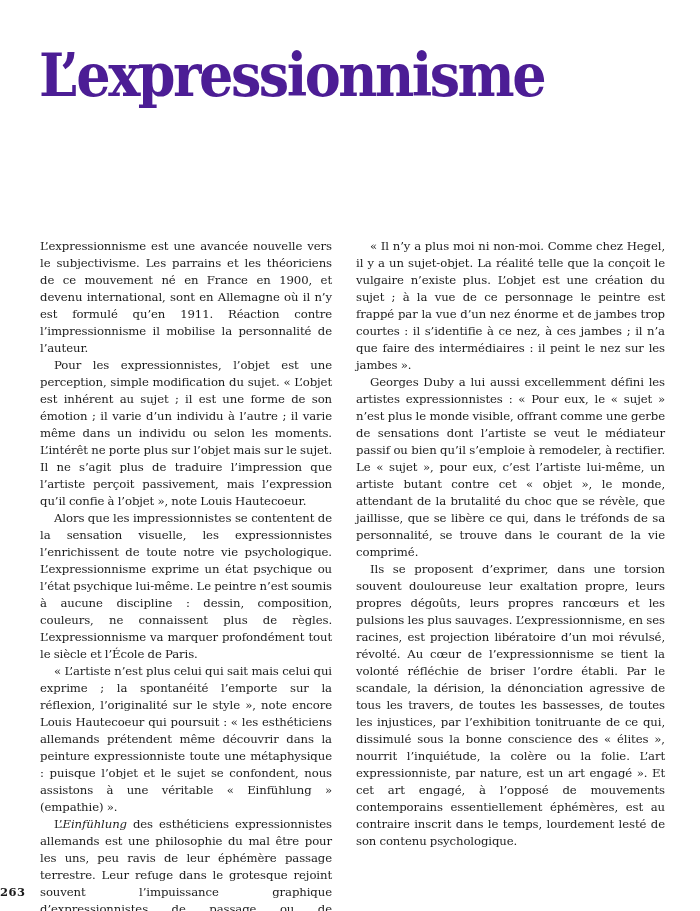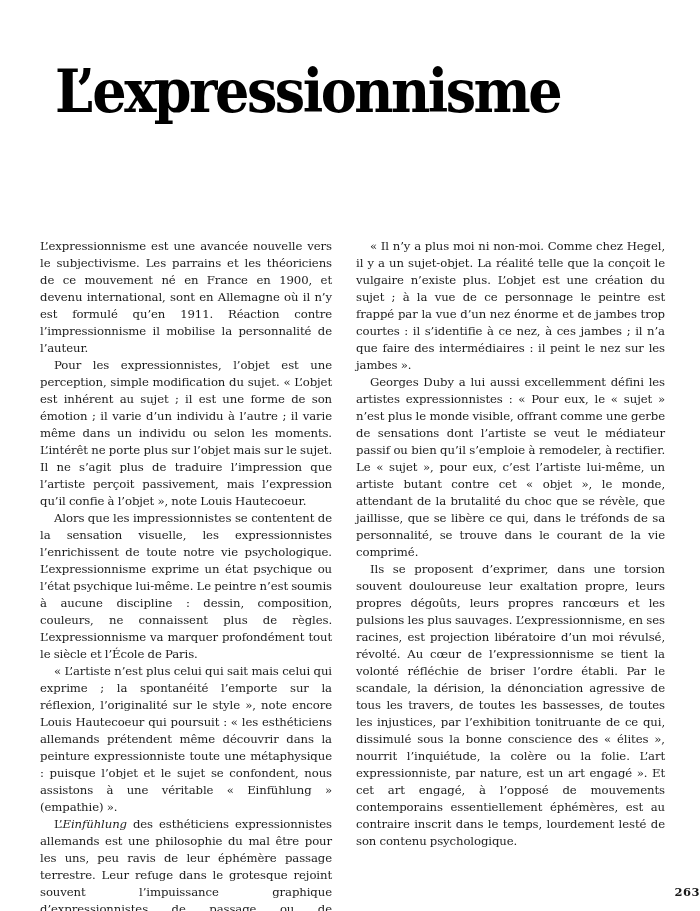--- a/index.html
+++ b/index.html
@@ -13,28 +13,28 @@
     height: 911px;
     background: #ffffff;
     font-family: "DejaVu Serif", serif;
     color: #1c1c1c;
     overflow: hidden;
   }
   .title {
     position: absolute;
     left: 39px;
     top: 45px;
-    margin: 16px;
+    margin: 0;
     font-family: "DejaVu Serif", serif;
     font-stretch: condensed;
     font-size: 60px;
     font-weight: 700;
     letter-spacing: -2.5px;
     line-height: 1;
-    color: #000000;
+    color: #4c1d95;
     white-space: nowrap;
   }
   .columns {
     position: absolute;
     left: 40px;
     top: 238px;
     width: 625px;
     display: flex;
     gap: 24px;
   }
@@ -48,23 +48,23 @@
     -webkit-hyphens: auto;
   }
   .col-left  { width: 292px; }
   .col-right { width: 309px; }
   .para { margin: 0; }
   .para.indent { text-indent: 14px; }
   .para i { }
   .folio {
     position: absolute;
     left: 0;
-    right: 0;
+    right: 6px;
     top: 885px;
-    text-align: right;
+    text-align: left;
     font-size: 11.5px;
     font-weight: 700;
     letter-spacing: 0.5px;
     color: #1a1a1a;
   }
 </style>
 </head>
 <body>
 
 <div class="page">

